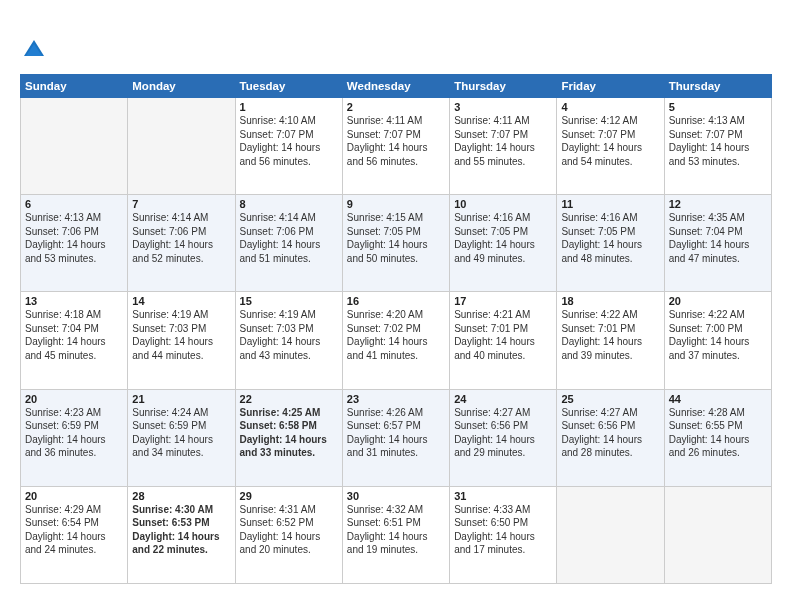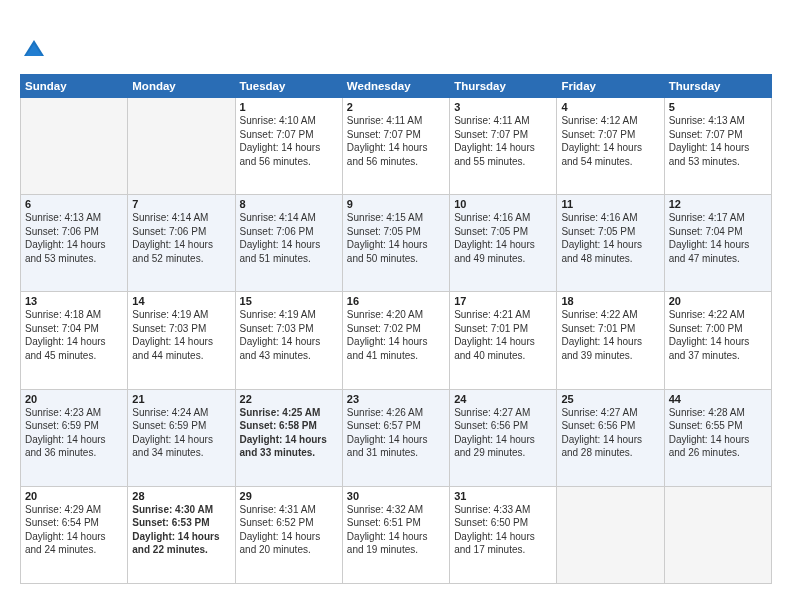--- a/index.html
+++ b/index.html
@@ -215,21 +215,21 @@
           </td>
           <td>
             <span class="day-num">11</span>
             <div class="day-info" style="white-space: pre-line;">Sunrise: 4:16 AM
 Sunset: 7:05 PM
 Daylight: 14 hours
 and 48 minutes.</div>
           </td>
           <td>
             <span class="day-num">12</span>
-            <div class="day-info" style="white-space: pre-line;">Sunrise: 4:17 AM
+            <div class="day-info" style="white-space: pre-line;">Sunrise: 4:35 AM
 Sunset: 7:04 PM
 Daylight: 14 hours
 and 47 minutes.</div>
           </td>
         </tr>
         <tr>
           <td>
             <span class="day-num">13</span>
             <div class="day-info" style="white-space: pre-line;">Sunrise: 4:18 AM
 Sunset: 7:04 PM

